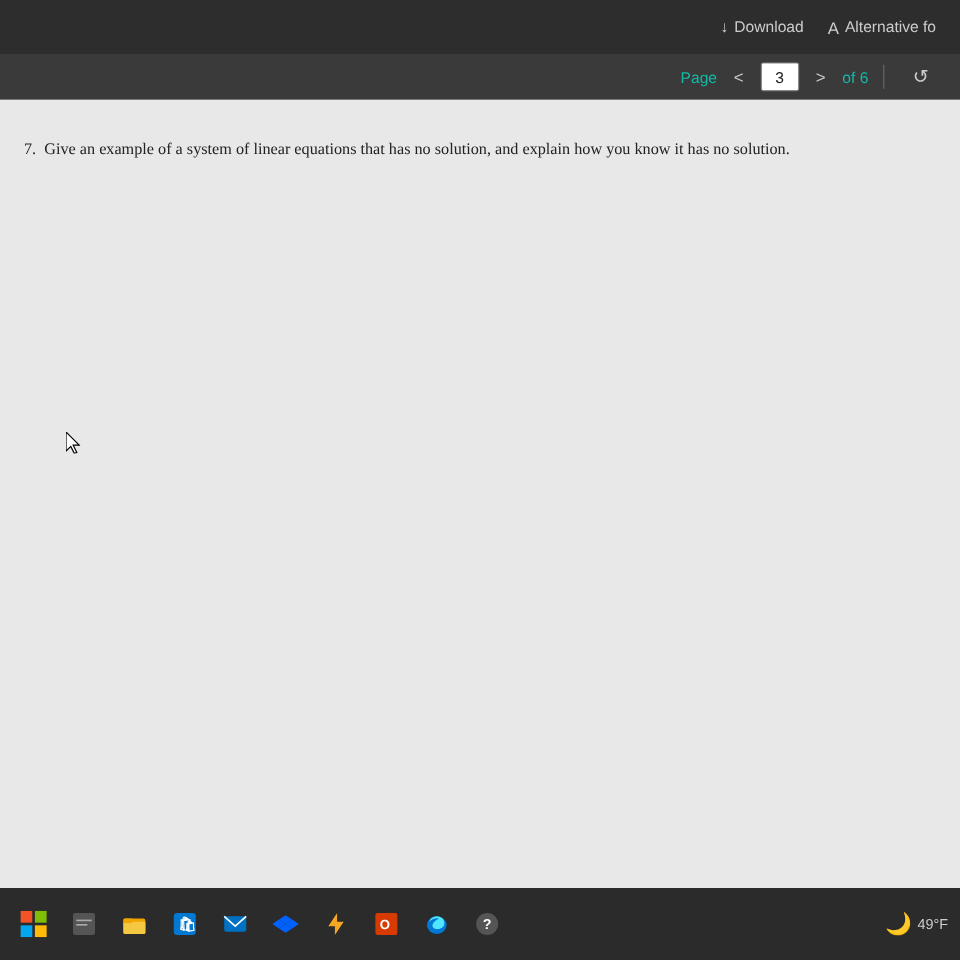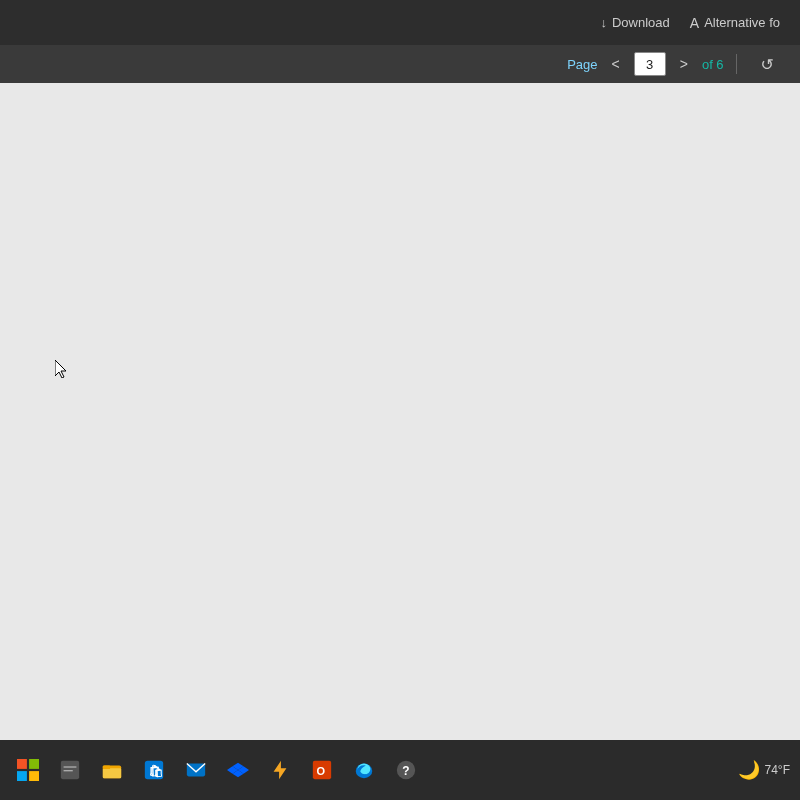--- a/index.html
+++ b/index.html
@@ -41,21 +41,21 @@
       height: 38px;
       background: #3a3a3a;
       display: flex;
       align-items: center;
       justify-content: flex-end;
       padding-right: 20px;
       gap: 8px;
     }
 
     .pagination-label {
-      color: #7dd3fc;
+      color: #14b8a6;
       font-size: 13px;
     }
 
     .pagination-btn {
       background: none;
       border: none;
       color: #ccc;
       font-size: 14px;
       cursor: pointer;
       padding: 2px 6px;
@@ -209,20 +209,24 @@
   <span class="pagination-label">Page</span>
   <button class="pagination-btn">&lt;</button>
   <input class="page-input" type="text" value="3" style="">
   <button class="pagination-btn">&gt;</button>
   <span class="of-label">of 6</span>
   <div class="divider-v"></div>
   <button class="refresh-btn">↺</button>
 </div>
 
 <div class="doc-area">
+  <p class="question-text">
+    <span>7.</span>
+    &nbsp;<span>Give an example of a system of linear equations that has no solution, and explain how you know it has no solution.</span>
+  </p>
 
   <div class="cursor">
     <svg viewBox="0 0 12 18" width="12" height="18" xmlns="http://www.w3.org/2000/svg">
       <polygon points="0,0 0,16 4,12 7,18 9,17 6,11 11,11" fill="white" stroke="black" stroke-width="1"></polygon>
     </svg>
   </div>
 </div>
 
 <div class="taskbar">
 
@@ -297,15 +301,15 @@
 
   <div class="taskbar-icon">
     <svg viewBox="0 0 24 24" width="22" height="22" xmlns="http://www.w3.org/2000/svg">
       <circle cx="12" cy="12" r="10" fill="#555"></circle>
       <text x="8" y="17" font-size="13" fill="white" font-weight="bold">?</text>
     </svg>
   </div>
 
   <div class="weather-badge">
     <span class="moon-icon">🌙</span>
-    <span>74°F</span>
+    <span>49°F</span>
   </div>
 </div>
 
 </body></html>

